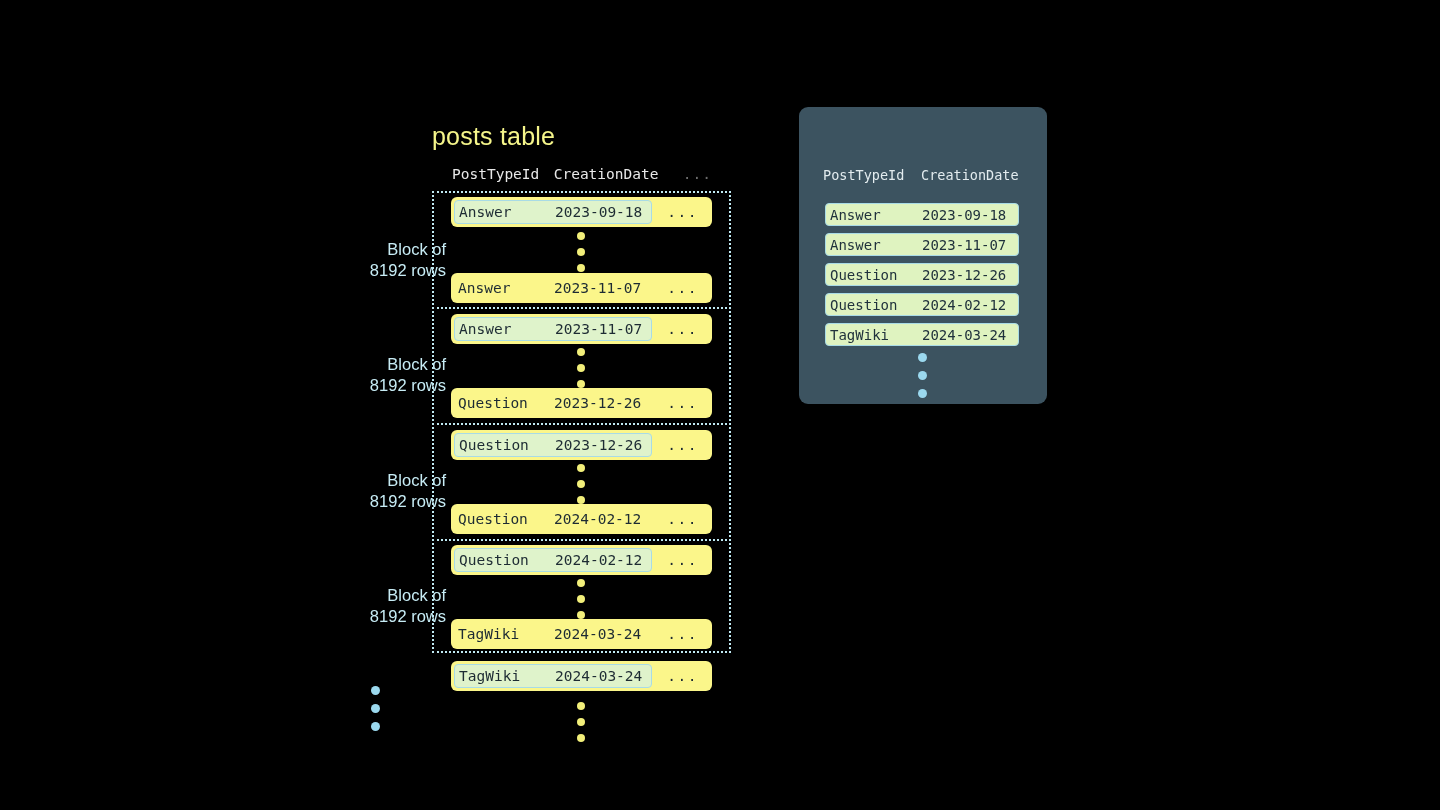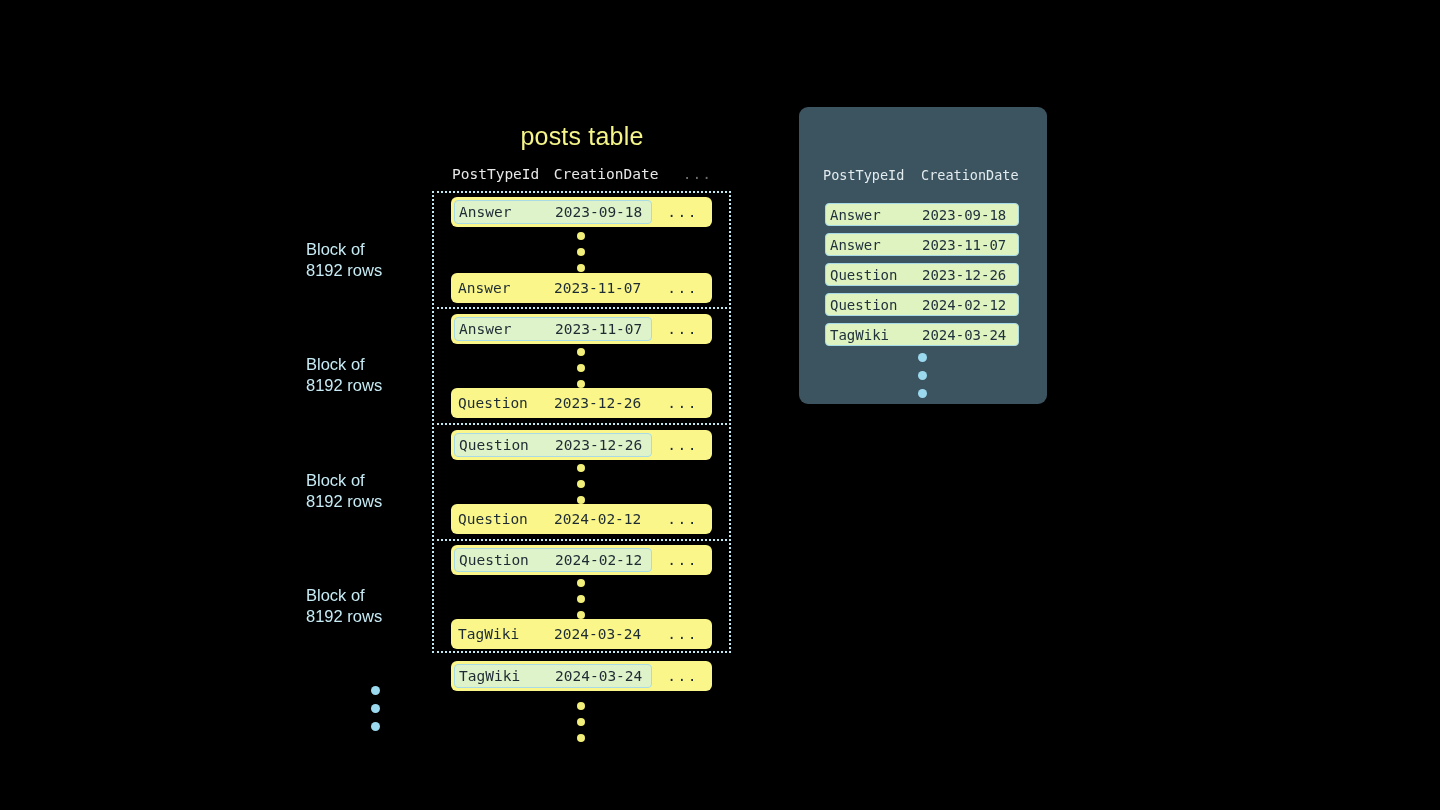--- a/index.html
+++ b/index.html
@@ -15,21 +15,20 @@
     font-family: "Liberation Sans", sans-serif;
     -webkit-font-smoothing: antialiased;
   }
 
   
   #posts-table-title {
     position: absolute;
     left: 432px;
     top: 122px;
     width: 300px;
-    text-align: center;
     color: #f5f58a;
     font-size: 25px;
     letter-spacing: 0.2px;
   }
 
   #posts-header {
     position: absolute;
     left: 452px;
     top: 166px;
     width: 260px;
@@ -47,21 +46,21 @@
     position: absolute;
     left: 432px;
     width: 299px;
     border: 2px dotted #bfe9f2;
     box-sizing: border-box;
   }
 
   .block-label {
     position: absolute;
     width: 140px;
-    text-align: left;
+    text-align: right;
     color: #c7ecf5;
     font-size: 16.5px;
     line-height: 21px;
   }
 
   
   .row {
     position: absolute;
     left: 451px;
     width: 261px;

